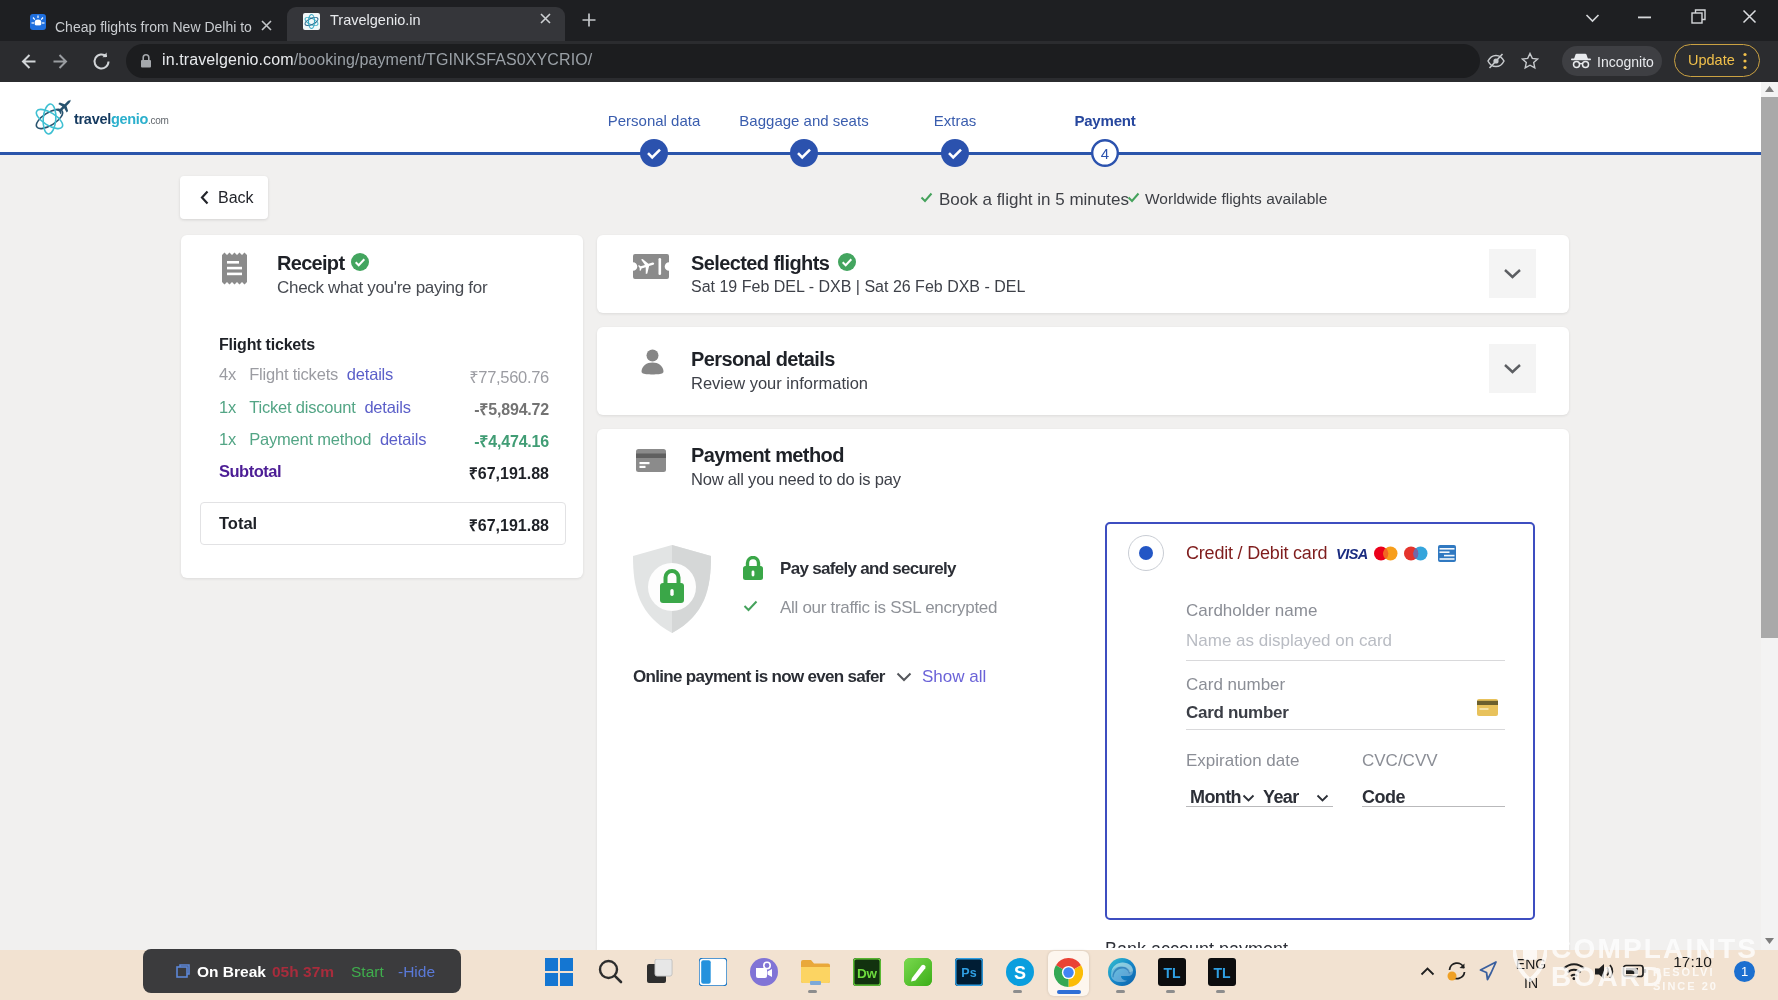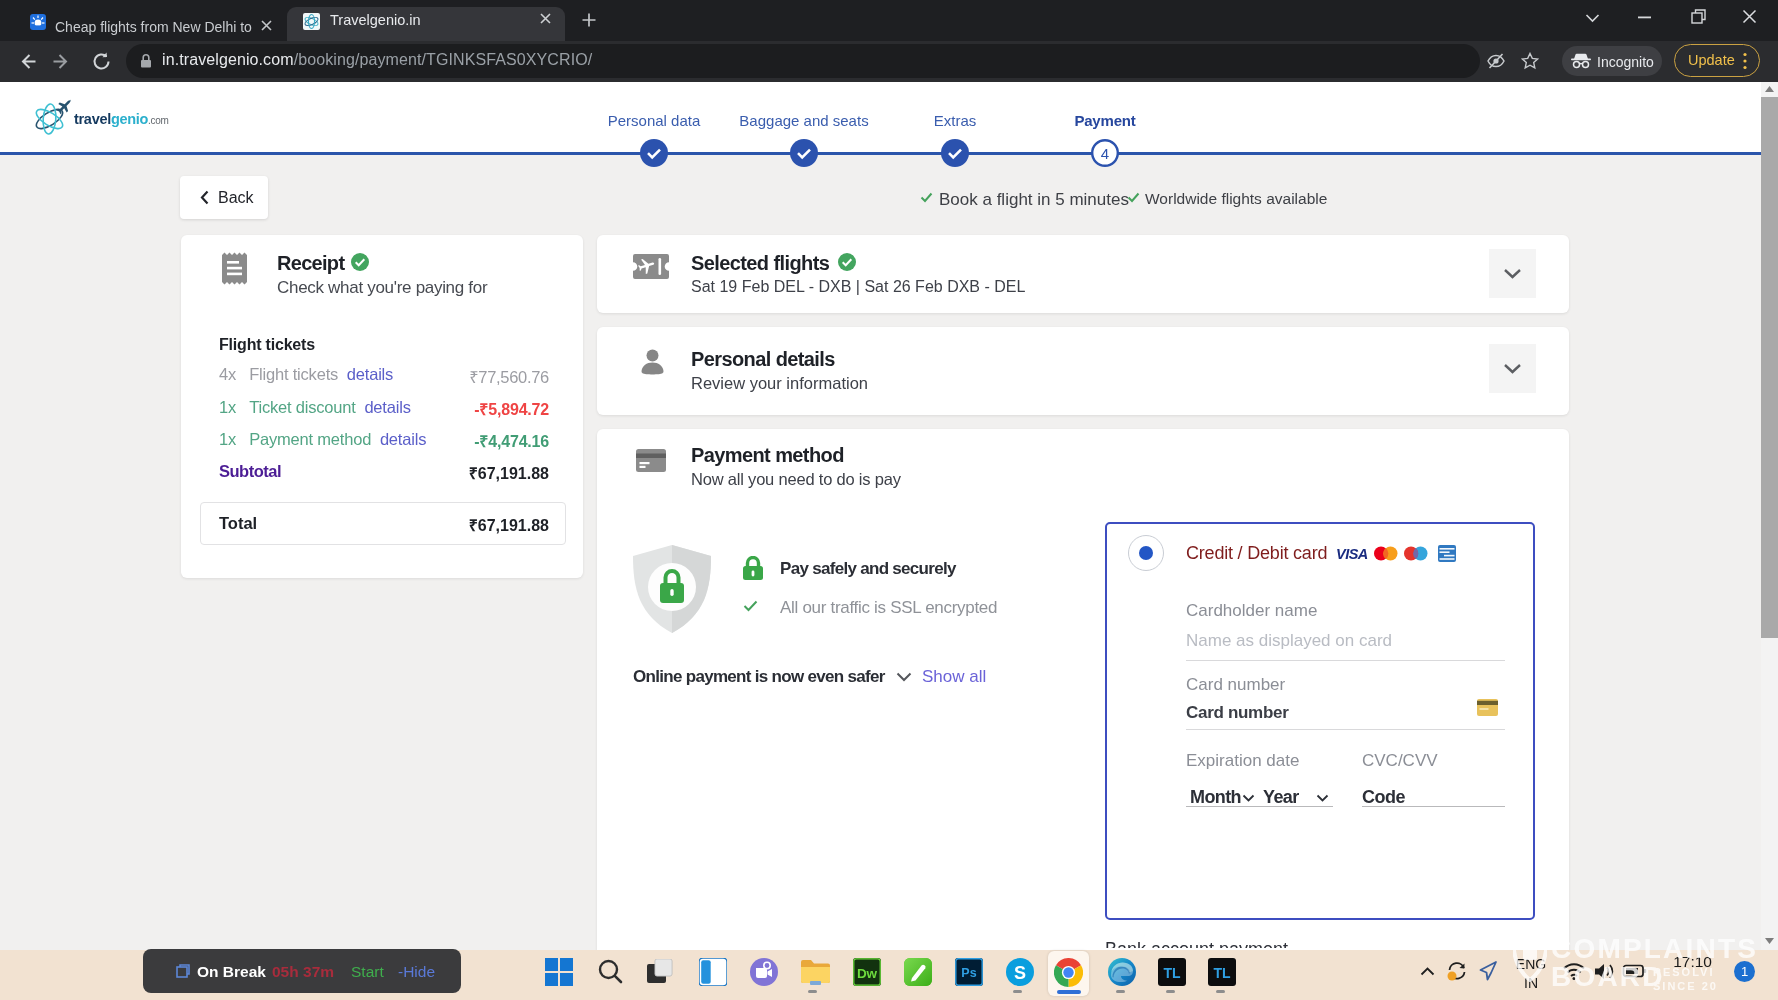--- a/index.html
+++ b/index.html
@@ -168,21 +168,21 @@
 <div class="abs b" style="left:277px;top:252px;font-size:20px;letter-spacing:-0.7px;color:#1e2127;">Receipt</div>
 <svg class="abs" style="left:351px;top:253px" width="18" height="18">
     <circle cx="9" cy="9" r="9" fill="#43a55f"></circle>
     <path d="M4.7 9.3 L7.7 12.3 L13.3 6.2" fill="none" stroke="#fff" stroke-width="2"></path>
   </svg>
 <div class="abs" style="left:277px;top:278px;font-size:17px;letter-spacing:-0.3px;color:#474a51;">Check what you're paying for</div>
 <div class="abs b" style="left:219px;top:336px;font-size:16px;letter-spacing:-0.2px;color:#1e2127;">Flight tickets</div>
 <div class="abs" style="left:219px;top:365px;font-size:16.5px;letter-spacing:-0.2px;color:#9b9ca2;">4x&nbsp;&nbsp;&nbsp;Flight tickets&nbsp; <span style="color:#5b5fc9;">details</span></div>
 <div class="abs" style="left:434px;top:365px;width:115px;text-align:right;font-size:16.5px;letter-spacing:-0.3px;color:#9b9ca2;">₹77,560.76</div>
 <div class="abs" style="left:219px;top:398px;font-size:16.5px;letter-spacing:-0.2px;color:#53a585;">1x&nbsp;&nbsp;&nbsp;Ticket discount&nbsp; <span style="color:#5b5fc9;">details</span></div>
-<div class="abs b" style="left:434px;top:398px;width:115px;text-align:right;font-size:16px;letter-spacing:-0.2px;color:#ef4444;">-₹5,894.72</div>
+<div class="abs b" style="left:434px;top:398px;width:115px;text-align:right;font-size:16px;letter-spacing:-0.2px;color:#737373;">-₹5,894.72</div>
 <div class="abs" style="left:219px;top:430px;font-size:16.5px;letter-spacing:-0.2px;color:#53a585;">1x&nbsp;&nbsp;&nbsp;Payment method&nbsp; <span style="color:#5b5fc9;">details</span></div>
 <div class="abs b" style="left:434px;top:430px;width:115px;text-align:right;font-size:16px;letter-spacing:-0.2px;color:#419d75;">-₹4,474.16</div>
 <div class="abs b" style="left:219px;top:462px;font-size:16.5px;letter-spacing:-0.5px;color:#4c1d95;">Subtotal</div>
 <div class="abs b" style="left:434px;top:462px;width:115px;text-align:right;font-size:16px;color:#1e2127;">₹67,191.88</div>
 <div class="abs" style="left:200px;top:502px;width:366px;height:43px;border:1px solid #e2e2e4;border-radius:4px;box-sizing:border-box;"></div>
 <div class="abs b" style="left:219px;top:514px;font-size:16.5px;color:#1e2127;">Total</div>
 <div class="abs b" style="left:434px;top:514px;width:115px;text-align:right;font-size:16px;color:#1e2127;">₹67,191.88</div>
 
 <div class="abs" style="left:597px;top:235px;width:972px;height:78px;background:#fff;border-radius:6px;box-shadow:0 1px 3px rgba(0,0,0,0.09);"></div>
 <svg class="abs" style="left:633px;top:254px" width="36" height="25" viewBox="0 0 36 25">

